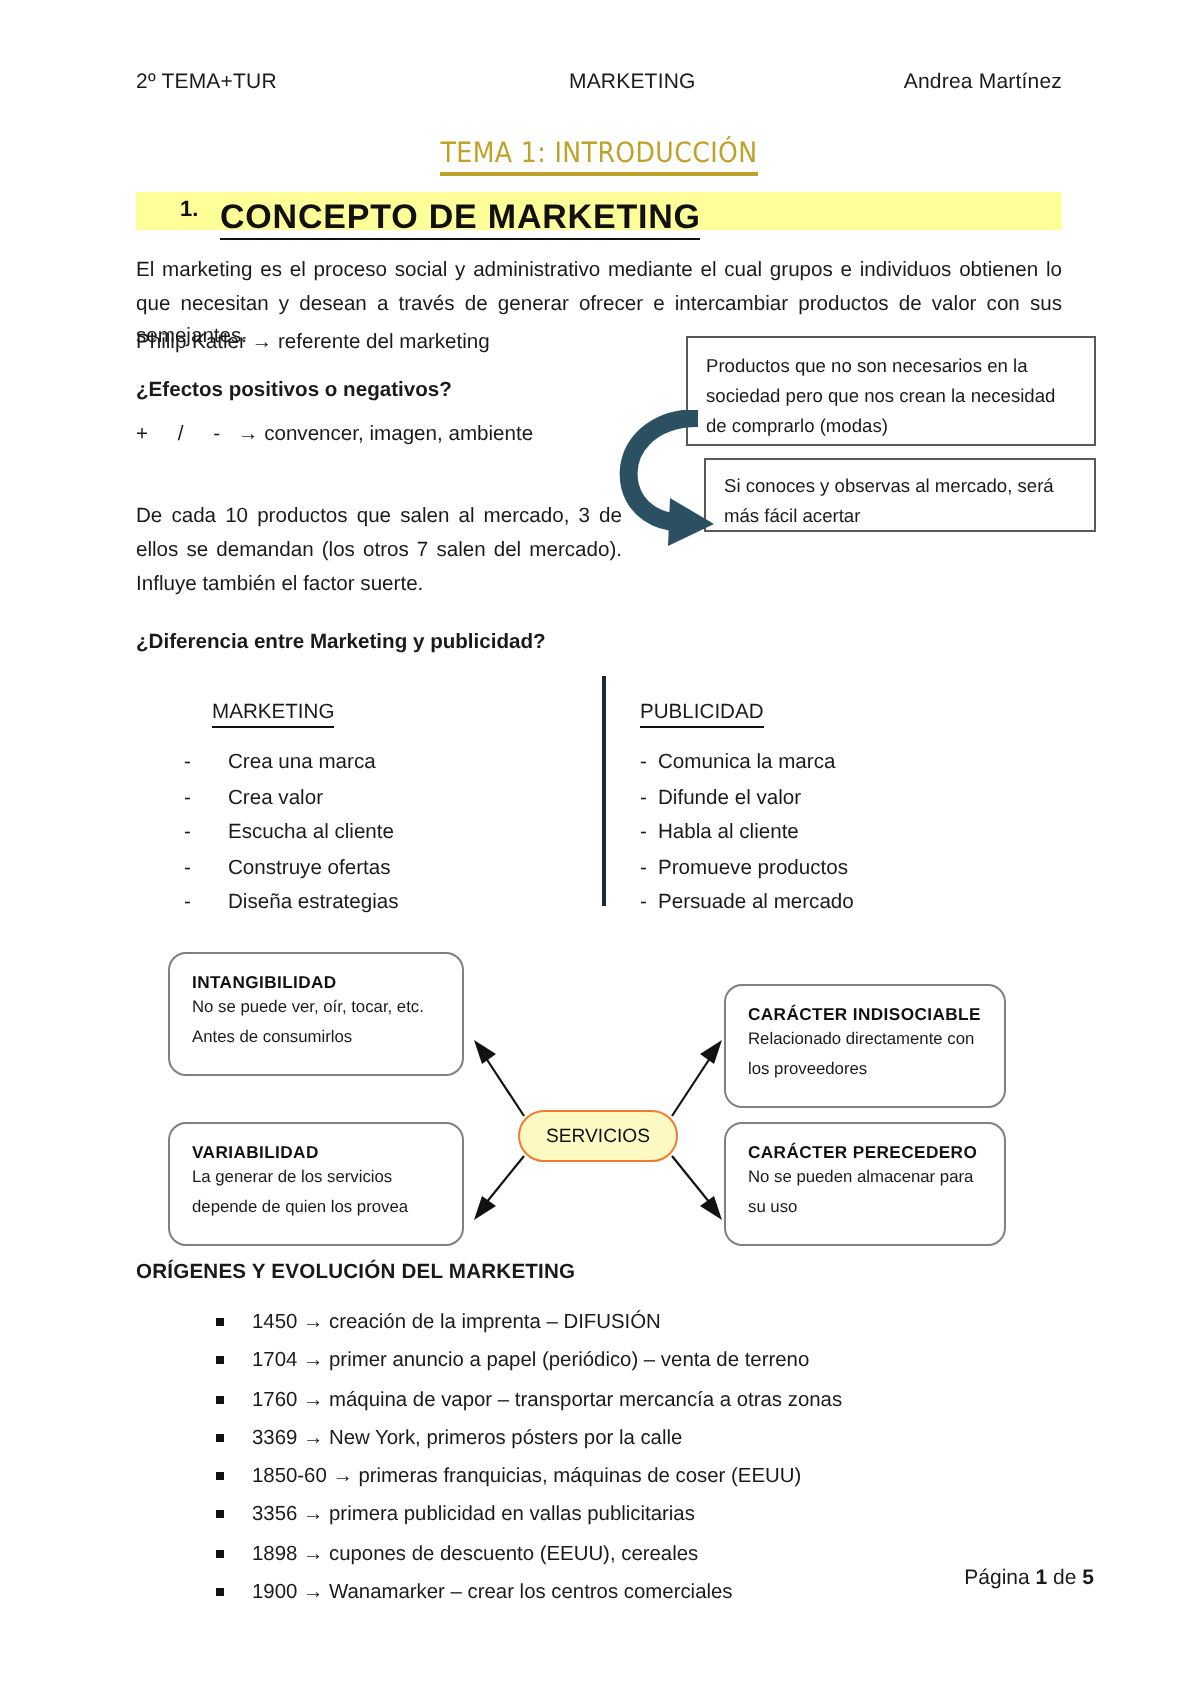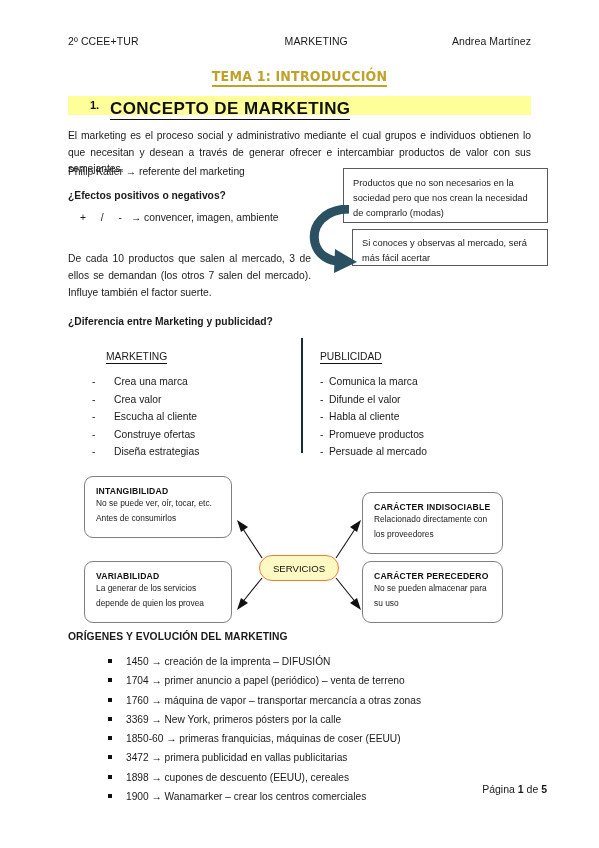--- a/index.html
+++ b/index.html
@@ -18,21 +18,21 @@
     position:absolute;left:68px;top:35px;width:463px;
     display:flex;justify-content:space-between;align-items:baseline;
     font-size:10.5px;letter-spacing:.1px;
   }
   .doc-header .h-left{flex:0 0 auto;}
   .doc-header .h-mid{flex:0 0 auto;margin-left:42px;}
   .doc-header .h-right{flex:0 0 auto;}
 
   .tema-title{
     position:absolute;left:0;top:68px;width:599px;text-align:center;
-    font-size:14px;font-weight:bold;color:#bfa22a;
+    font-size:14px;font-weight:normal;color:#bfa22a;
     letter-spacing:.2px;
   }
   .tema-title span{
     border-bottom:2px solid #bfa22a;padding-bottom:1px;
     font-family:"DejaVu Sans Condensed","Liberation Sans",sans-serif;
     font-stretch:condensed;
   }
 
   .sec-highlight{
     position:absolute;left:68px;top:96px;width:463px;height:19px;
@@ -53,21 +53,21 @@
     position:absolute;left:68px;top:128px;width:463px;
     font-size:10.3px;line-height:16.5px;text-align:justify;
   }
   .p-katler{
     position:absolute;left:68px;top:166px;font-size:10.3px;
   }
   .q-efectos{
     position:absolute;left:68px;top:190px;font-size:10.3px;font-weight:bold;
   }
   .p-plusminus{
-    position:absolute;left:68px;top:212px;font-size:10.3px;margin-left:12px;
+    position:absolute;left:68px;top:212px;font-size:10.3px;
   }
   .p-plusminus .pm{letter-spacing:6px;}
   .p-decada{
     position:absolute;left:68px;top:250px;width:243px;
     font-size:10.3px;line-height:17px;text-align:justify;
   }
   .q-diferencia{
     position:absolute;left:68px;top:316px;font-size:10.3px;font-weight:bold;
   }
 
@@ -146,21 +146,21 @@
     font-size:10.5px;color:#1a1a1a;
   }
   .footer b{font-weight:bold;}
 </style>
 </head>
 <body>
 
 <div class="page">
 
   <div class="doc-header">
-    <div class="h-left">2º CCEE+TUR</div>
+    <div class="h-left">2º TEMA+TUR</div>
     <div class="h-mid">MARKETING</div>
     <div class="h-right">Andrea Martínez</div>
   </div>
 
   <div class="tema-title">
     <span>TEMA 1: INTRODUCCIÓN</span>
   </div>
 
   <div class="sec-highlight"></div>
   <div class="sec-num">1.</div>
@@ -243,21 +243,21 @@
     </div>
   </div>
 
   <div class="origins-title">ORÍGENES Y EVOLUCIÓN DEL MARKETING</div>
   <ul class="origins-list">
     <li>1450 → creación de la imprenta – DIFUSIÓN</li>
     <li>1704 → primer anuncio a papel (periódico) – venta de terreno</li>
     <li>1760 → máquina de vapor – transportar mercancía a otras zonas</li>
     <li>3369 → New York, primeros pósters por la calle</li>
     <li>1850-60 → primeras franquicias, máquinas de coser (EEUU)</li>
-    <li>3472 → primera publicidad en vallas publicitarias</li>
+    <li>3356 → primera publicidad en vallas publicitarias</li>
     <li>1898 → cupones de descuento (EEUU), cereales</li>
     <li>1900 → Wanamarker – crear los centros comerciales</li>
   </ul>
 
   <div class="footer">
     <span>Página</span>
     <b>1</b>
     <span>de</span>
     <b>5</b>
   </div>

